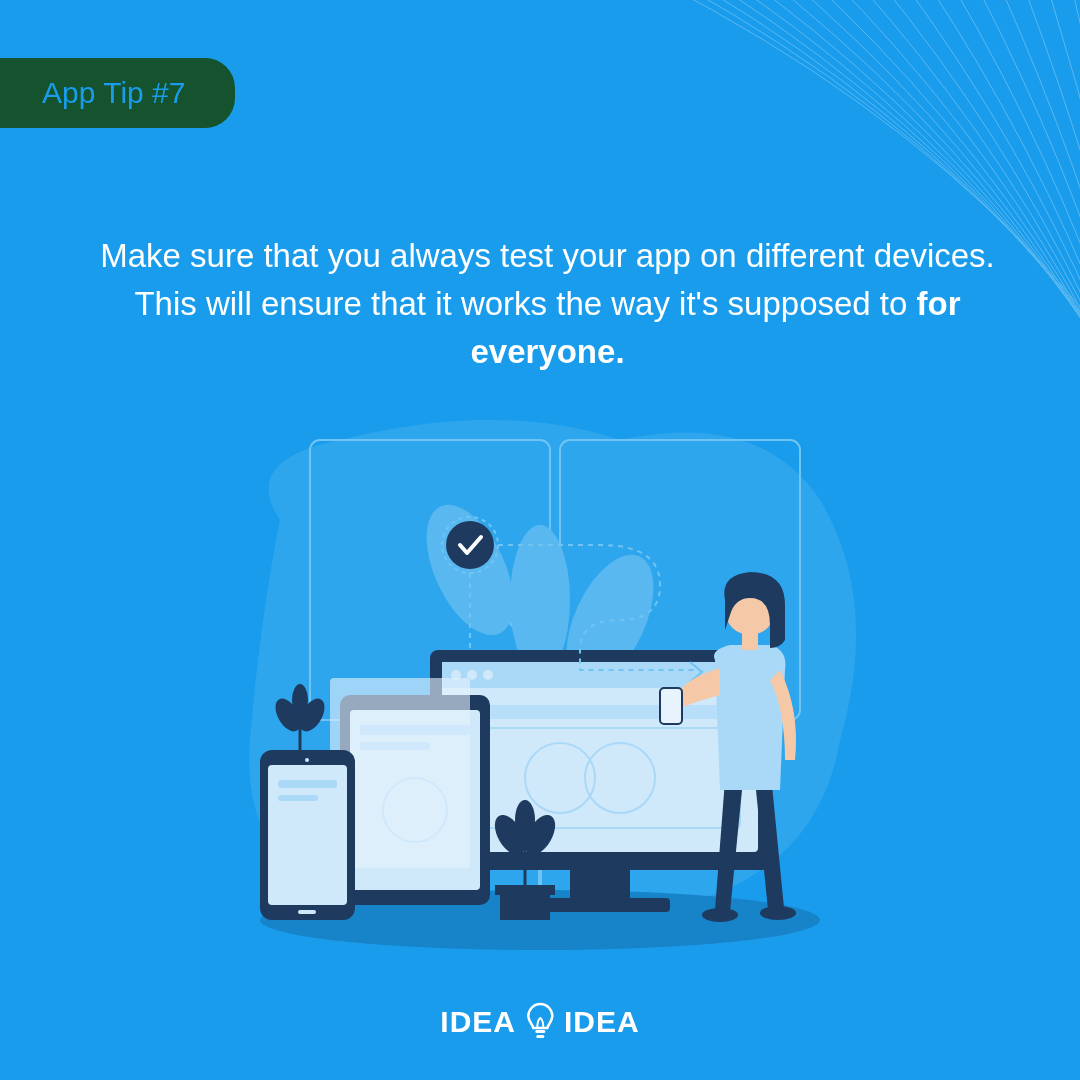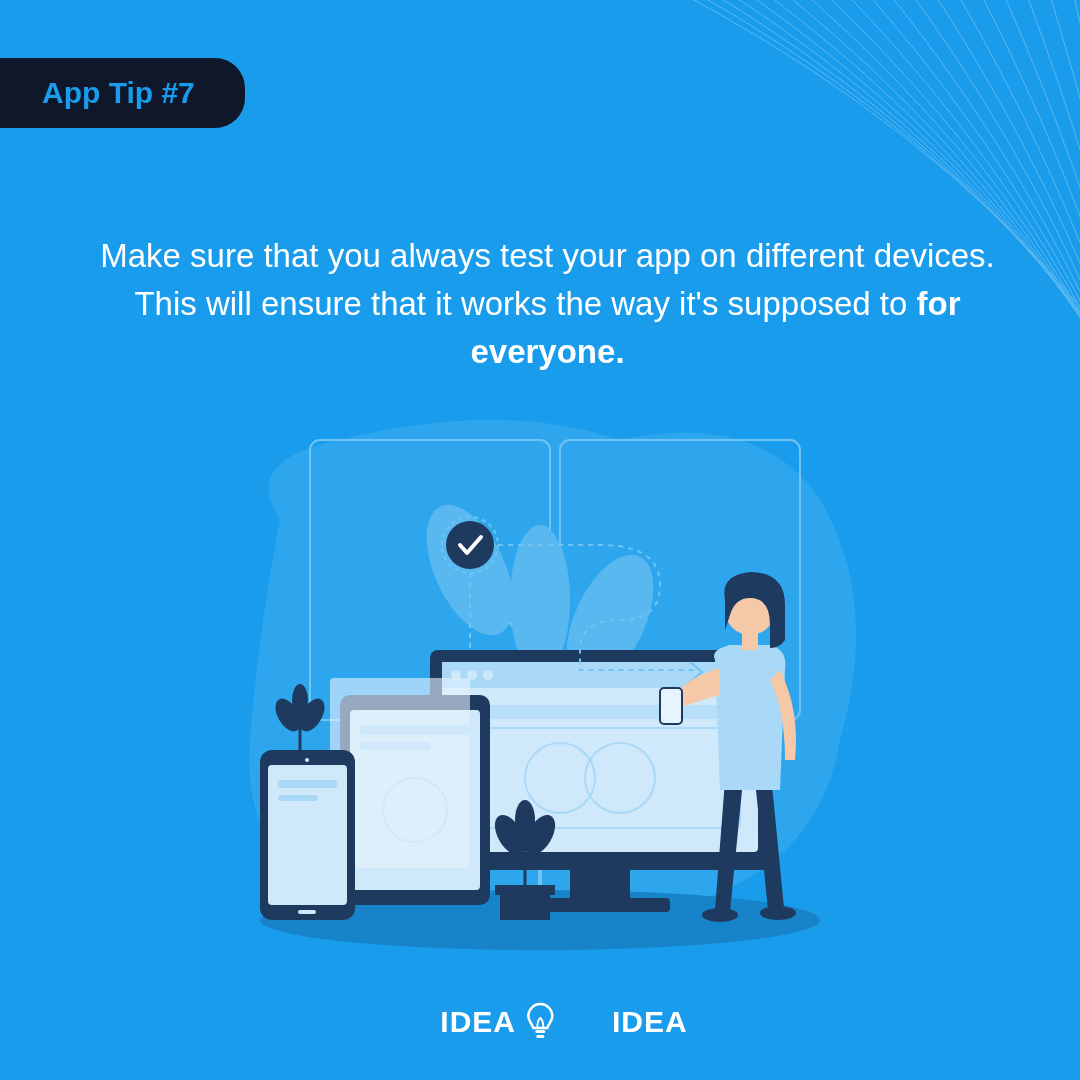--- a/index.html
+++ b/index.html
@@ -16,23 +16,23 @@
     top: -100px;
     right: -100px;
     width: 800px;
     height: 700px;
     pointer-events: none;
   }
   .badge {
     position: absolute;
     top: 58px;
     left: 0;
-    background: #0f172a;
+    background: #14532d;
     color: #1a9cec;
-    font-weight: 700;
+    font-weight: 400;
     font-size: 30px;
     padding: 18px 50px 18px 42px;
     border-top-right-radius: 30px;
     border-bottom-right-radius: 30px;
   }
   .tip-text {
     position: absolute;
     top: 232px;
     left: 0;
     right: 0;
@@ -60,21 +60,20 @@
     transform: translateX(-50%);
     color: #fff;
     display: flex;
     align-items: center;
     gap: 8px;
   }
   .logo-text {
     font-size: 30px;
     font-weight: 800;
     letter-spacing: 1px;
-    margin-left: 48px;
   }
   .bulb-icon { width: 32px; height: 40px; }
 </style>
 </head>
 <body>
 
 <svg class="decor-lines" viewBox="0 0 800 700">
   <g stroke="#5ab8f0" stroke-width="1" fill="none">
     <path d="M100,0 Q600,200 800,550"></path>
     <path d="M130,0 Q610,210 800,560"></path>

